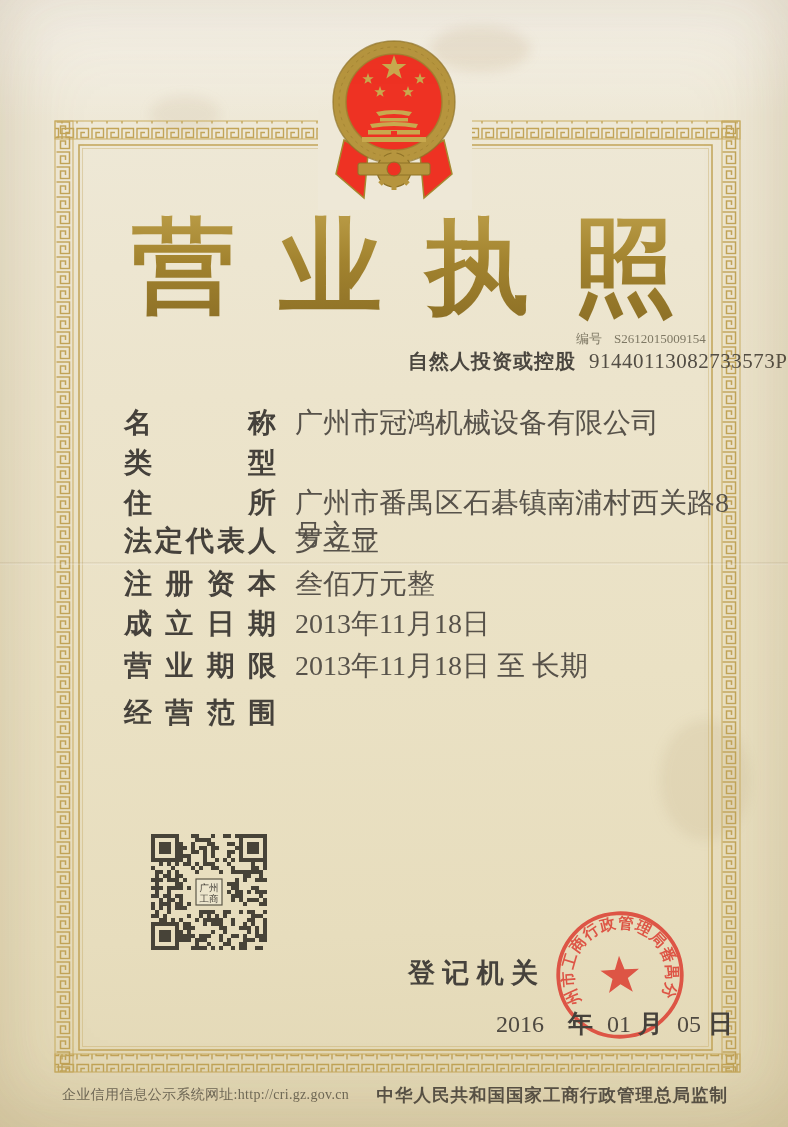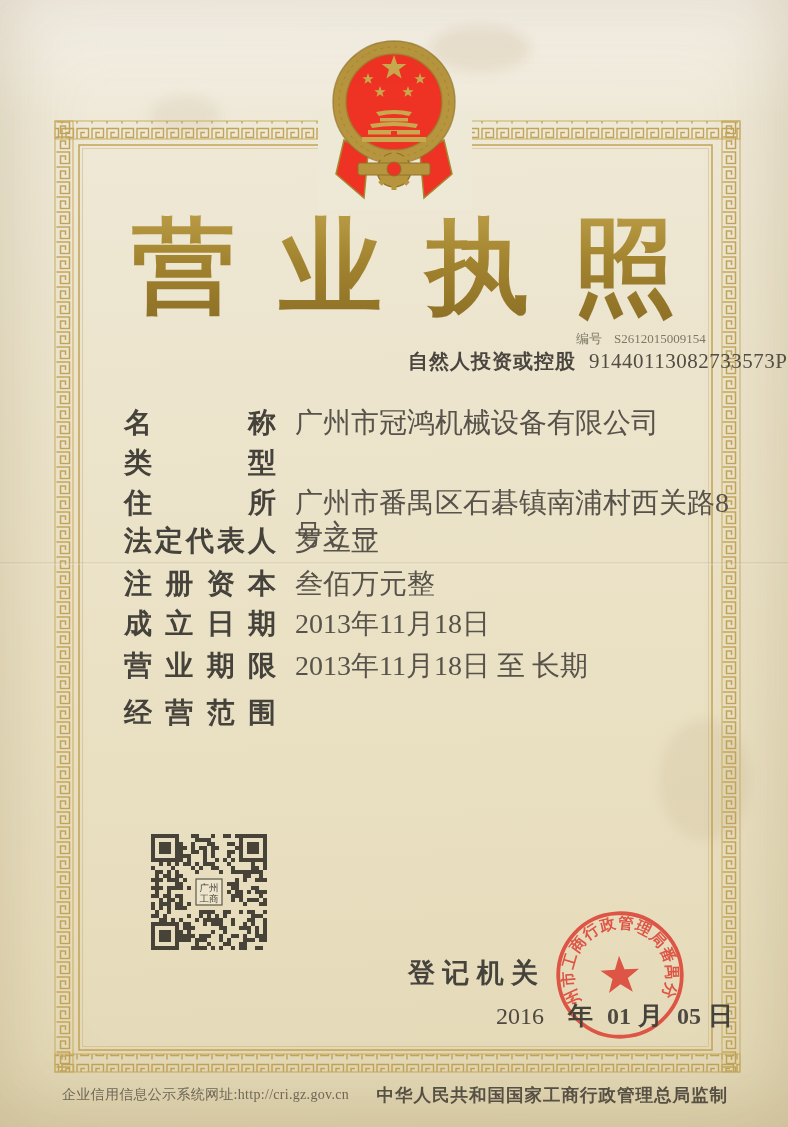--- a/index.html
+++ b/index.html
@@ -50,21 +50,21 @@
 
   .qr{position:absolute;left:151px;top:834px;width:116px;height:116px;}
 
   .registry-row{position:absolute;left:408px;top:957px;}
   .registry-row .flabel{width:130px;flex:0 0 130px;font-size:27px;color:#46423c;}
 
   .date-row{position:absolute;left:496px;top:999px;display:flex;align-items:baseline;white-space:nowrap;z-index:4;}
   .date-row .num{font-family:"Liberation Serif","DejaVu Serif",serif;font-size:24px;color:#4e4941;}
   .date-row .unit{font-weight:bold;font-size:25px;color:#45413b;}
   .date-row .y{margin-right:24px;}
-  .date-row .num.mid{margin:4px 7px;font-weight:bold;}
+  .date-row .num.mid{margin:12px 7px;}
   .date-row .unit.u2{margin-right:7px;}
 
   .stamp{position:absolute;left:554px;top:909px;width:132px;height:132px;z-index:3;
     opacity:.92;transform:rotate(-3deg);}
 
   .footer-left{position:absolute;left:62px;top:1086px;font-family:"Liberation Serif","DejaVu Serif",serif;
     font-size:14px;color:#6d6758;letter-spacing:.3px;}
   .footer-right{position:absolute;right:60px;top:1083px;font-family:"Liberation Serif","DejaVu Serif",serif;
     font-weight:600;font-size:17.5px;color:#544f46;letter-spacing:1px;}
 </style>

